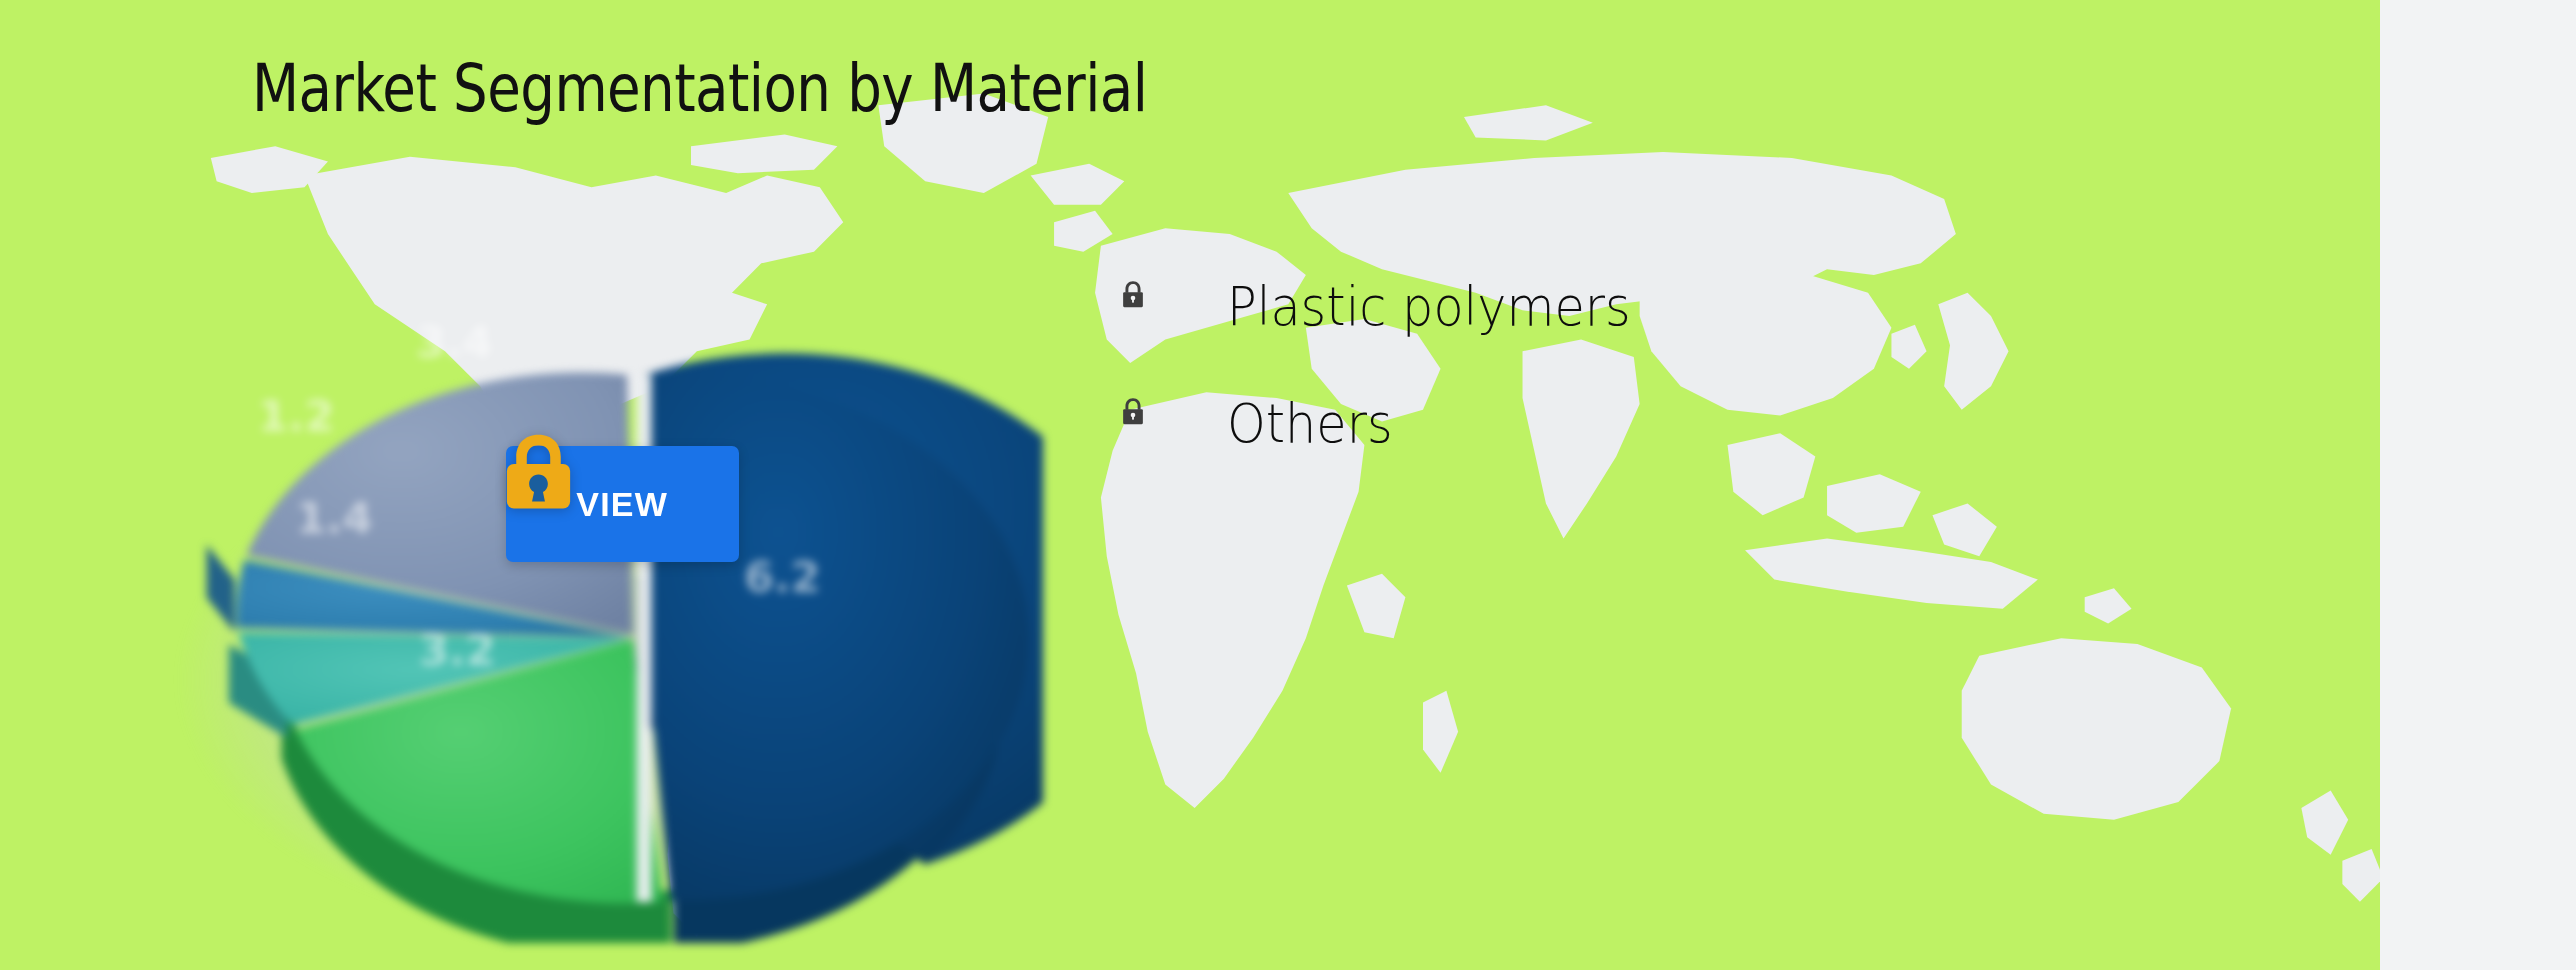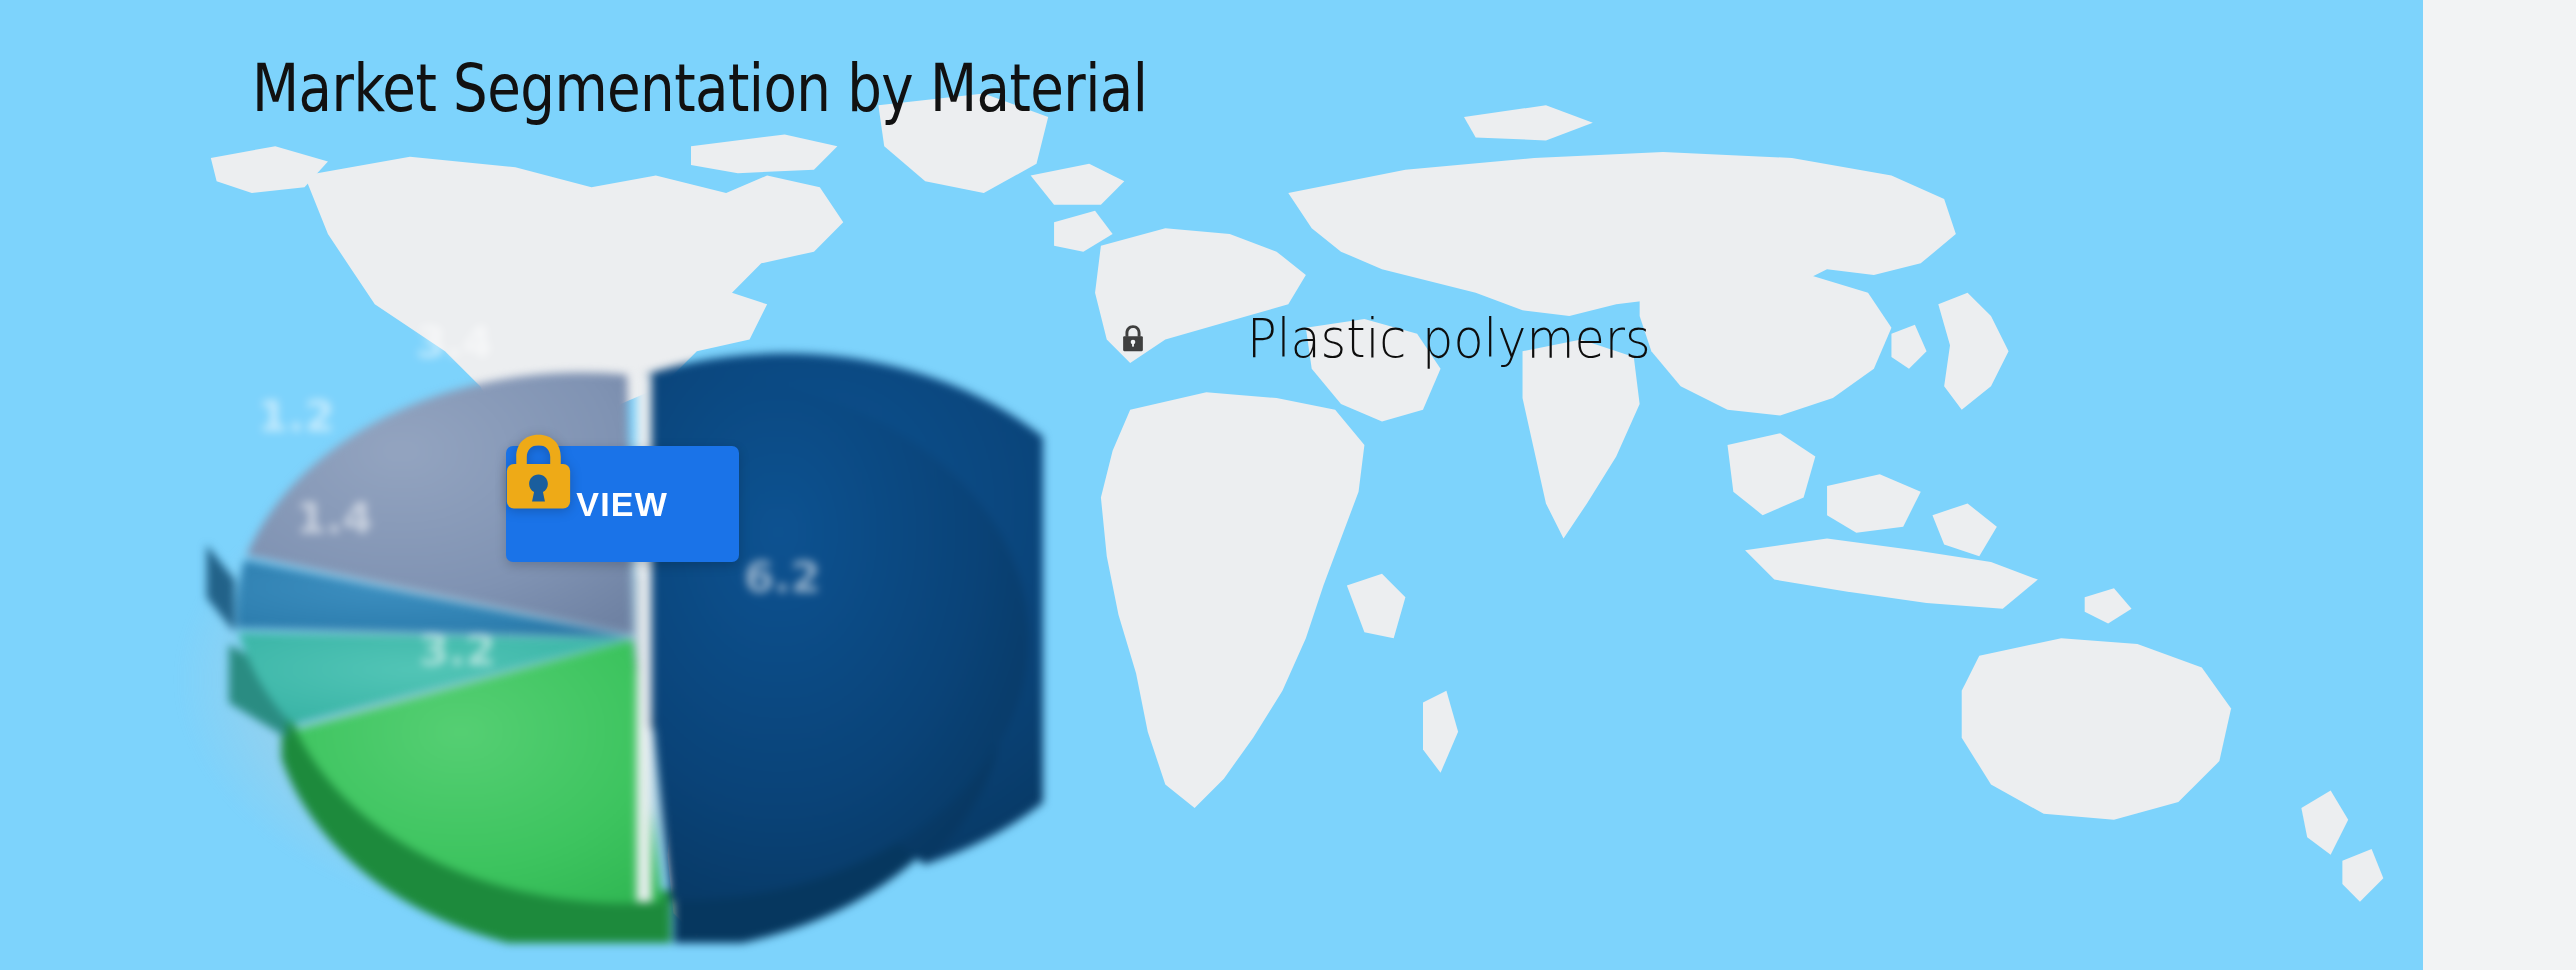--- a/index.html
+++ b/index.html
@@ -9,23 +9,22 @@
     background: #f2f3f4;
   }
   body {
     font-family: "Liberation Sans", sans-serif;
   }
 
   #canvas {
     position: relative;
     width: 2380px;
     height: 970px;
-    background: #7dd3fc;
+    background: #bef264;
     overflow: hidden;
-    padding-left: 43px;
   }
 
   
   #worldmap {
     position: absolute;
     left: 0;
     top: 0;
     width: 2576px;
     height: 970px;
     pointer-events: none;
@@ -108,22 +107,20 @@
   #legend {
     position: absolute;
     left: 1120px;
     top: 280px;
     width: 820px;
   }
   .legend-row {
     position: relative;
     height: 117px;
     display: flex;
-    align-items: center;
-    gap: 20px;
   }
   .legend-lock {
     width: 26px;
     height: 29px;
     flex: 0 0 26px;
   }
   .legend-label {
     margin-left: 81px;
     font-size: 53px;
     line-height: 1;
@@ -303,17 +300,27 @@
                  C26.8 7 30 10.6 30 15.4 L30 22 L35 22 L35 15.4 C35 7.6 29.7 2 22 2 Z" fill="#3f3f3f"></path>
         <rect x="5" y="21" width="34" height="26" rx="2" fill="#3f3f3f"></rect>
         <circle cx="22" cy="31" r="4" fill="#f2f3f4"></circle>
         <rect x="20.4" y="31" width="3.2" height="8" fill="#f2f3f4"></rect>
       </svg>
       <div class="legend-label">Plastic polymers</div>
     </div>
 
 
 
+    <div class="legend-row">
+      <svg class="legend-lock" viewBox="0 0 44 50" aria-hidden="true">
+        <path d="M22 2 C14.3 2 9 7.6 9 15.4 L9 22 L14 22 L14 15.4 C14 10.6 17.2 7 22 7
+                 C26.8 7 30 10.6 30 15.4 L30 22 L35 22 L35 15.4 C35 7.6 29.7 2 22 2 Z" fill="#3f3f3f"></path>
+        <rect x="5" y="21" width="34" height="26" rx="2" fill="#3f3f3f"></rect>
+        <circle cx="22" cy="31" r="4" fill="#f2f3f4"></circle>
+        <rect x="20.4" y="31" width="3.2" height="8" fill="#f2f3f4"></rect>
+      </svg>
+      <div class="legend-label">Others</div>
+    </div>
 
   </div>
 
 </div>
 
 
 </body></html>

